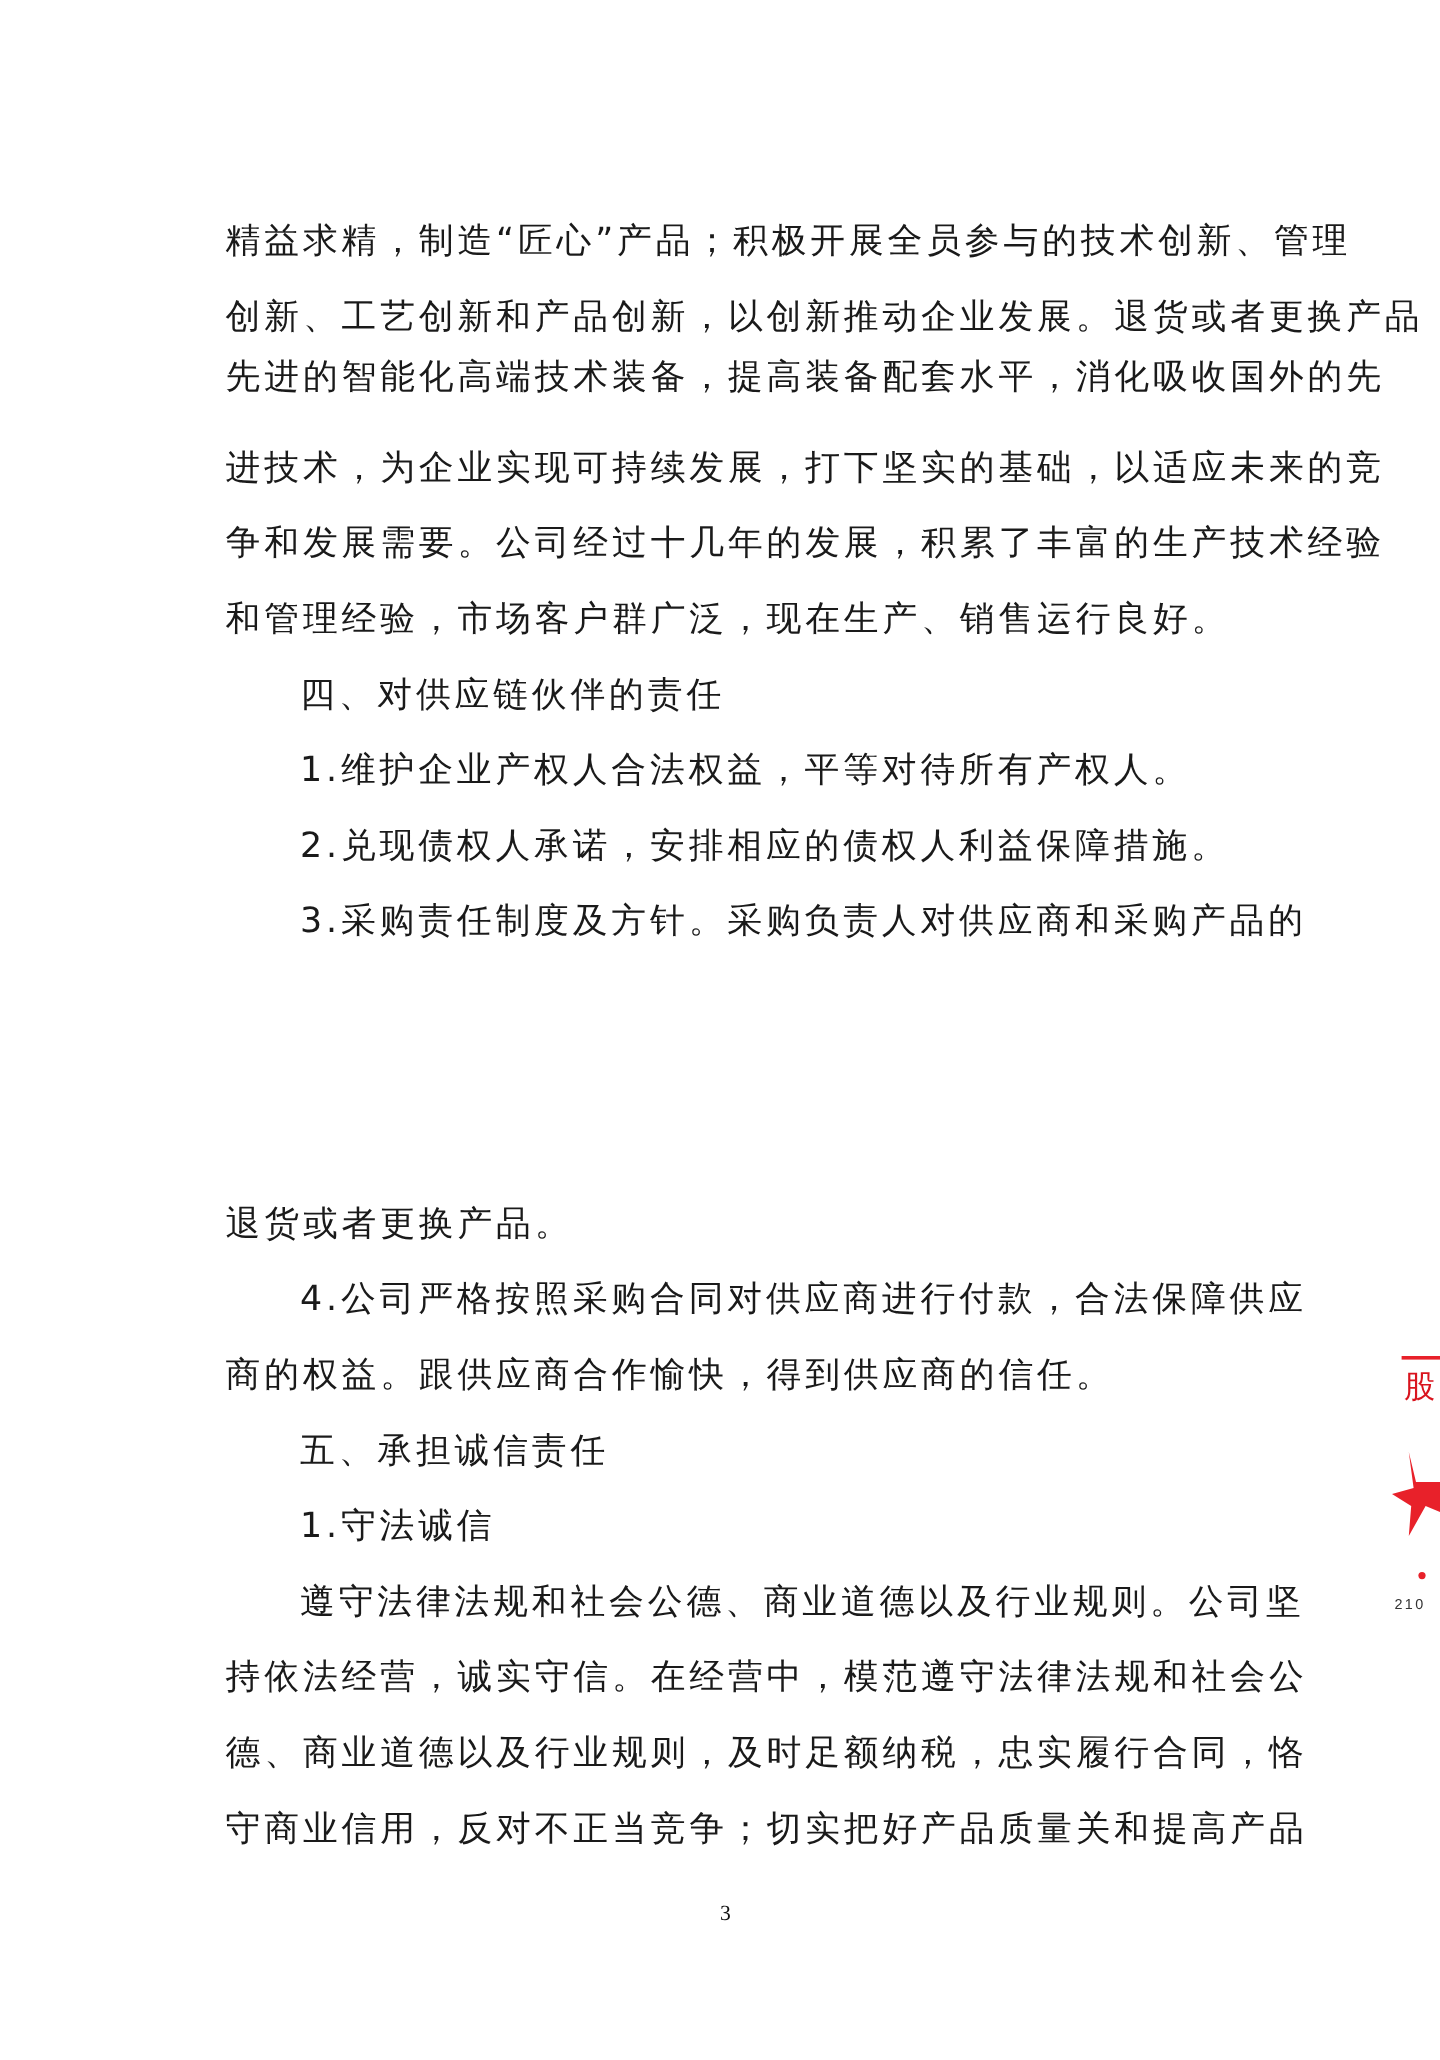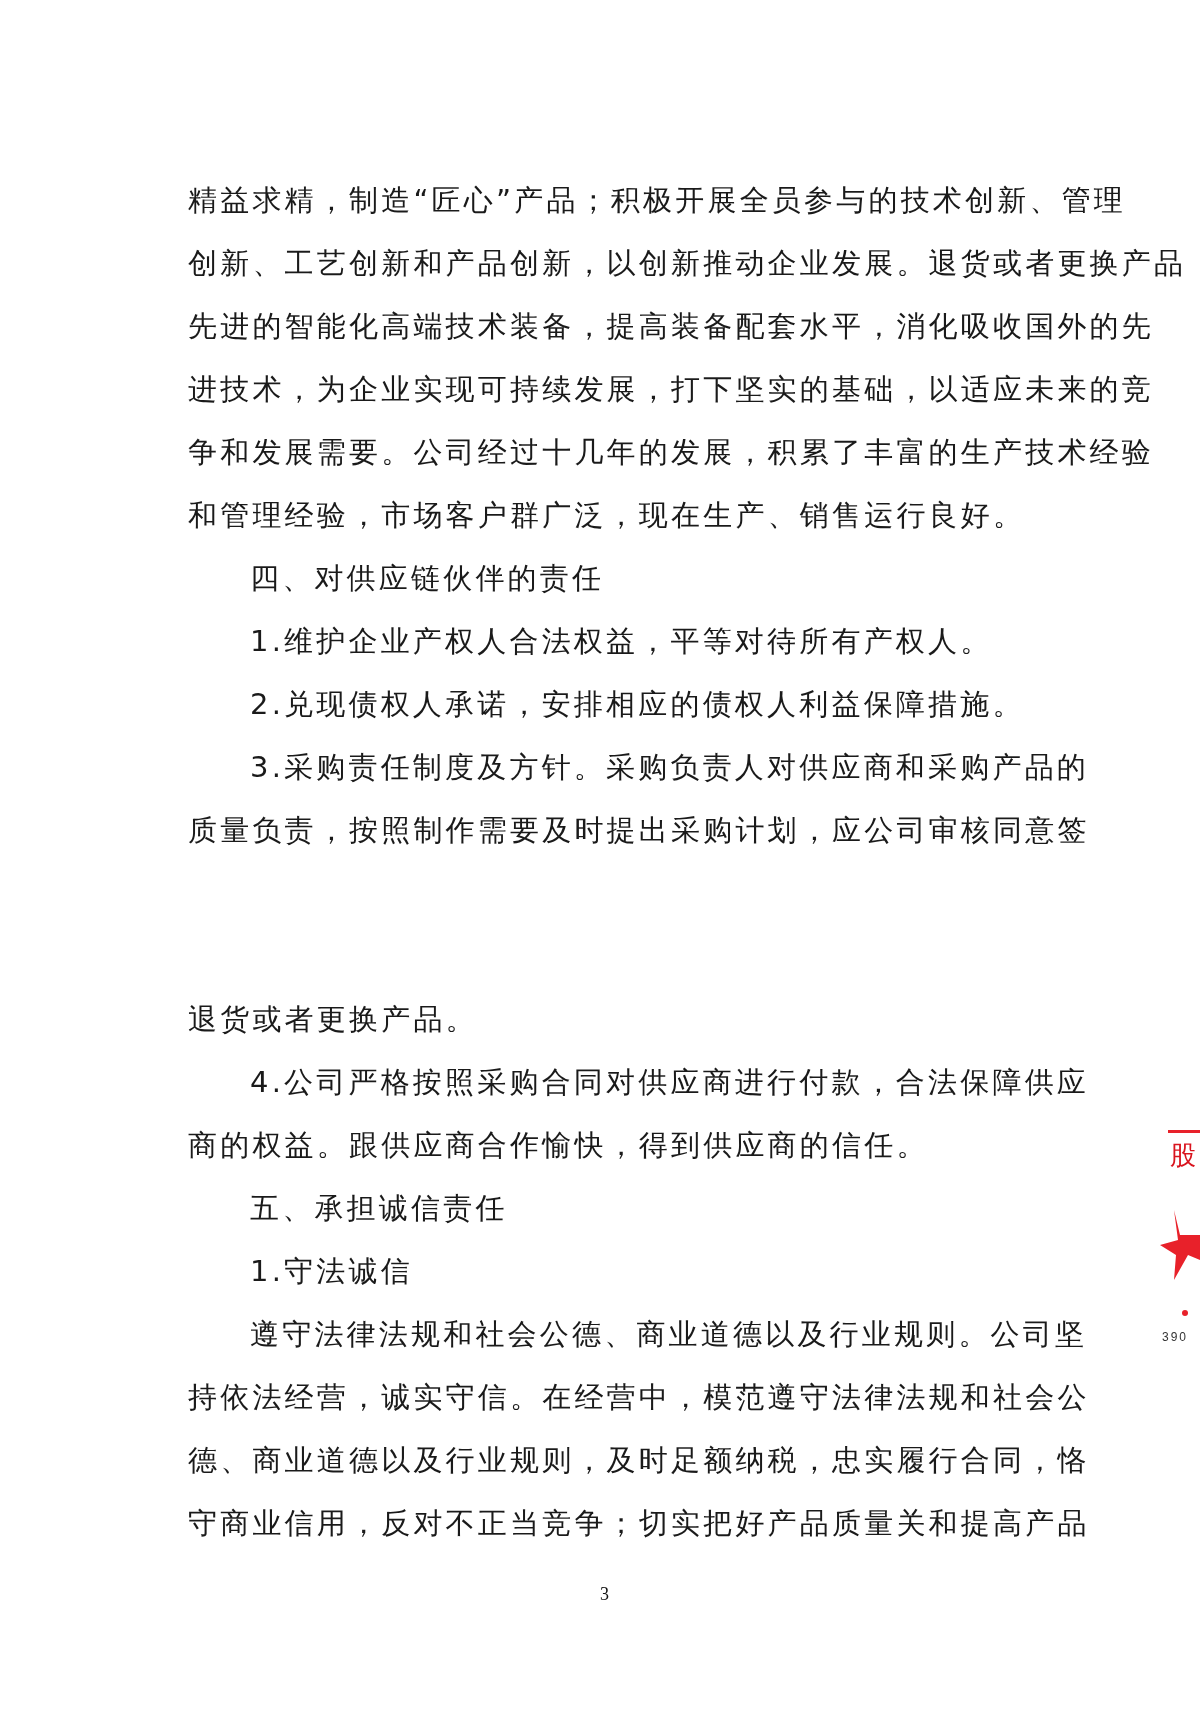--- a/index.html
+++ b/index.html
@@ -17,43 +17,42 @@
   .seal-star { position: absolute; left: 0px; top: 80px; width: 40px; height: 70px; }
   .seal-dot { position: absolute; left: 22px; top: 180px; width: 6px; height: 6px; border-radius: 50%; background: #e8212a; }
   .seal-num { position: absolute; left: 2px; top: 200px; font-size: 12px; color: #333; letter-spacing: 2px; font-family: "Liberation Sans", sans-serif; }
 </style>
 </head>
 <body>
 
 <div class="page">
   <div class="line" style="top:180px">精益求精，制造“匠心”产品；积极开展全员参与的技术创新、管理</div>
   <div class="line" style="top:243px">创新、工艺创新和产品创新，以创新推动企业发展。退货或者更换产品</div>
-  <div class="line" style="top:306px">先进的智能化高端技术装备，提高装备配套水平，消化吸收国外的先</div>
+  <div class="line" style="top:293px">先进的智能化高端技术装备，提高装备配套水平，消化吸收国外的先</div>
   <div class="line" style="top:369px">进技术，为企业实现可持续发展，打下坚实的基础，以适应未来的竞</div>
   <div class="line" style="top:432px">争和发展需要。公司经过十几年的发展，积累了丰富的生产技术经验</div>
   <div class="line" style="top:495px">和管理经验，市场客户群广泛，现在生产、销售运行良好。</div>
   <div class="line indent" style="top:558px">四、对供应链伙伴的责任</div>
   <div class="line indent" style="top:621px">1.维护企业产权人合法权益，平等对待所有产权人。</div>
   <div class="line indent" style="top:684px">2.兑现债权人承诺，安排相应的债权人利益保障措施。</div>
   <div class="line indent" style="top:747px">3.采购责任制度及方针。采购负责人对供应商和采购产品的</div>
-  <div class="line" style="top:810px">质量负责，按照制作需要及时提出采购计划，应公司审核同意签</div>
   <div class="line" style="top:999px">退货或者更换产品。</div>
   <div class="line indent" style="top:1062px">4.公司严格按照采购合同对供应商进行付款，合法保障供应</div>
   <div class="line" style="top:1125px">商的权益。跟供应商合作愉快，得到供应商的信任。</div>
   <div class="line indent" style="top:1188px">五、承担诚信责任</div>
   <div class="line indent" style="top:1251px">1.守法诚信</div>
   <div class="line indent" style="top:1314px">遵守法律法规和社会公德、商业道德以及行业规则。公司坚</div>
   <div class="line" style="top:1377px">持依法经营，诚实守信。在经营中，模范遵守法律法规和社会公</div>
   <div class="line" style="top:1440px">德、商业道德以及行业规则，及时足额纳税，忠实履行合同，恪</div>
   <div class="line" style="top:1503px">守商业信用，反对不正当竞争；切实把好产品质量关和提高产品</div>
 
   <div class="pagenum">3</div>
 
   <div class="seal">
     <div class="seal-bar"></div>
     <div class="seal-char">股</div>
     <svg class="seal-star" viewBox="0 0 40 70">
       <polygon points="14,0 20,25 40,25 40,50 28,45 14,70 16,45 0,35 18,30" fill="#e8212a"></polygon>
     </svg>
     <div class="seal-dot"></div>
-    <div class="seal-num">390</div>
+    <div class="seal-num">210</div>
   </div>
 </div>
 
 </body></html>

